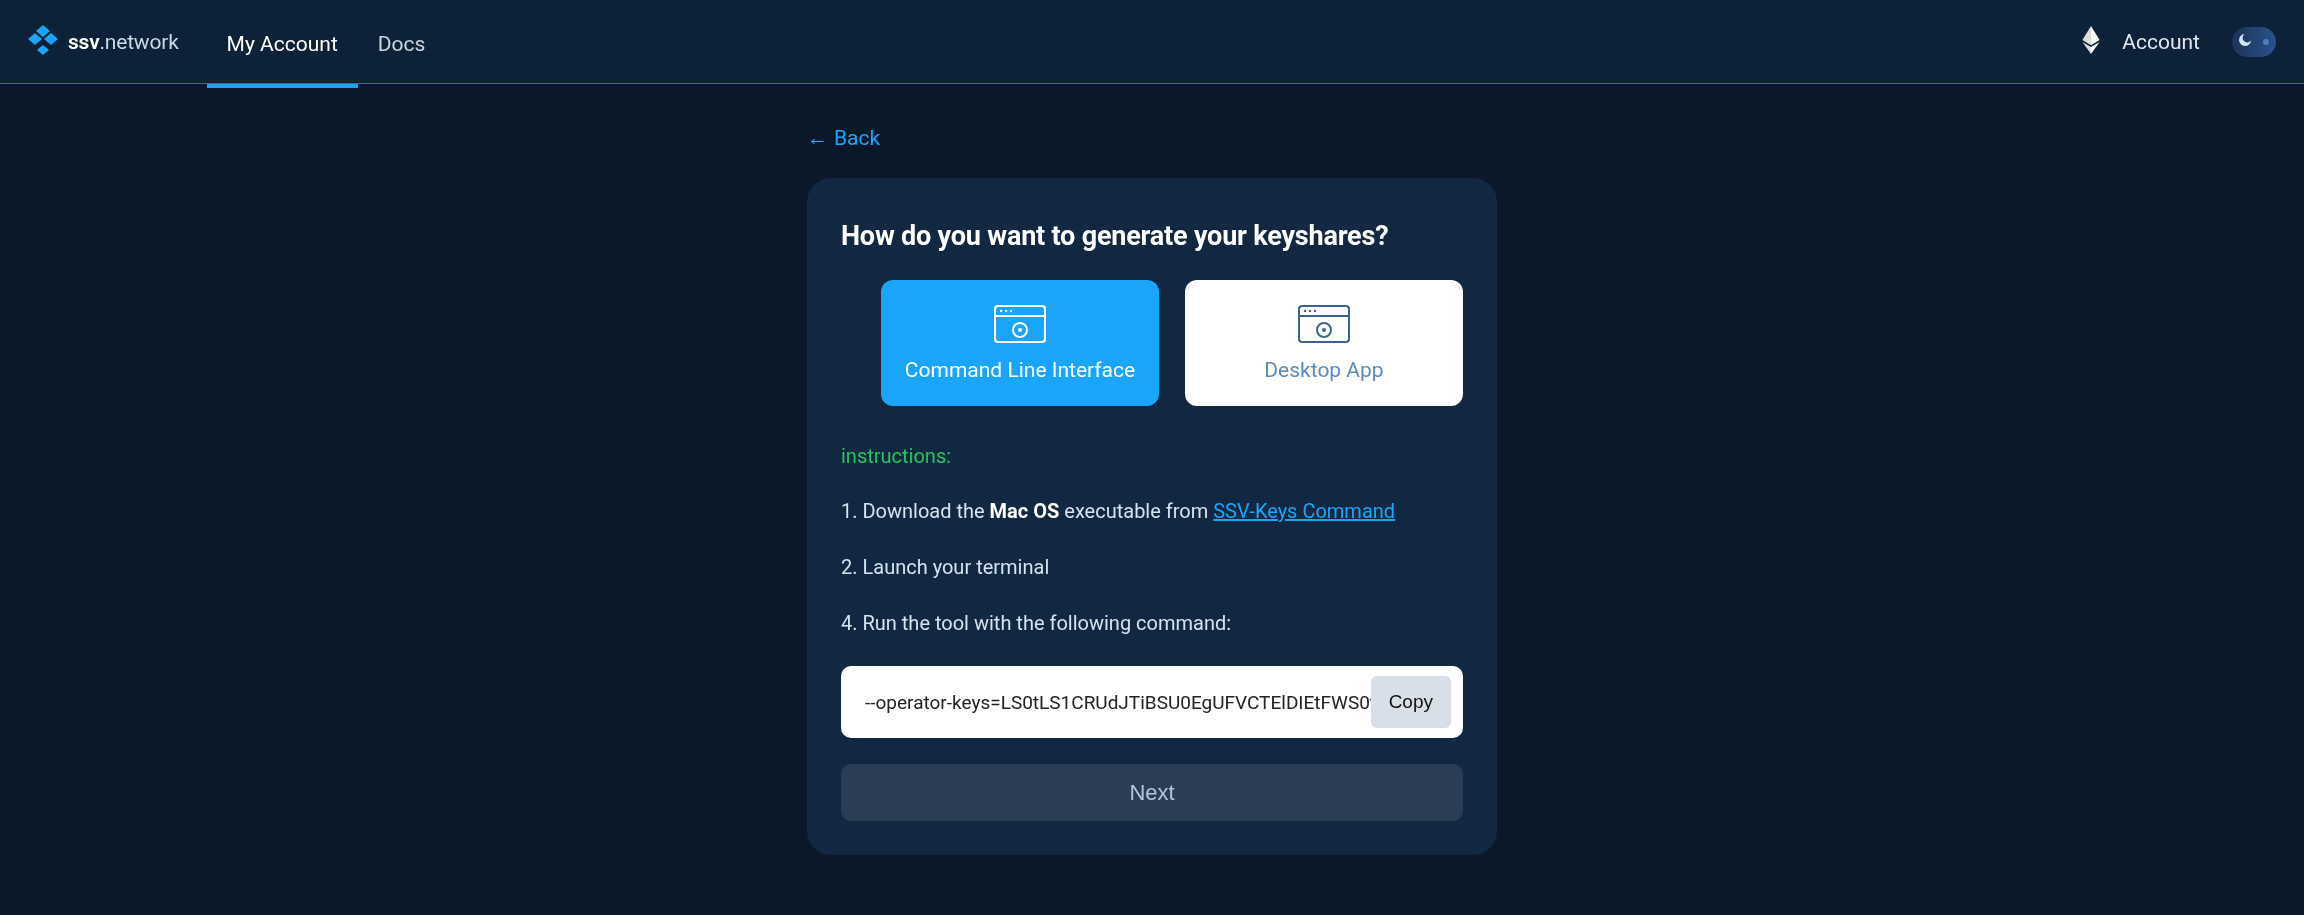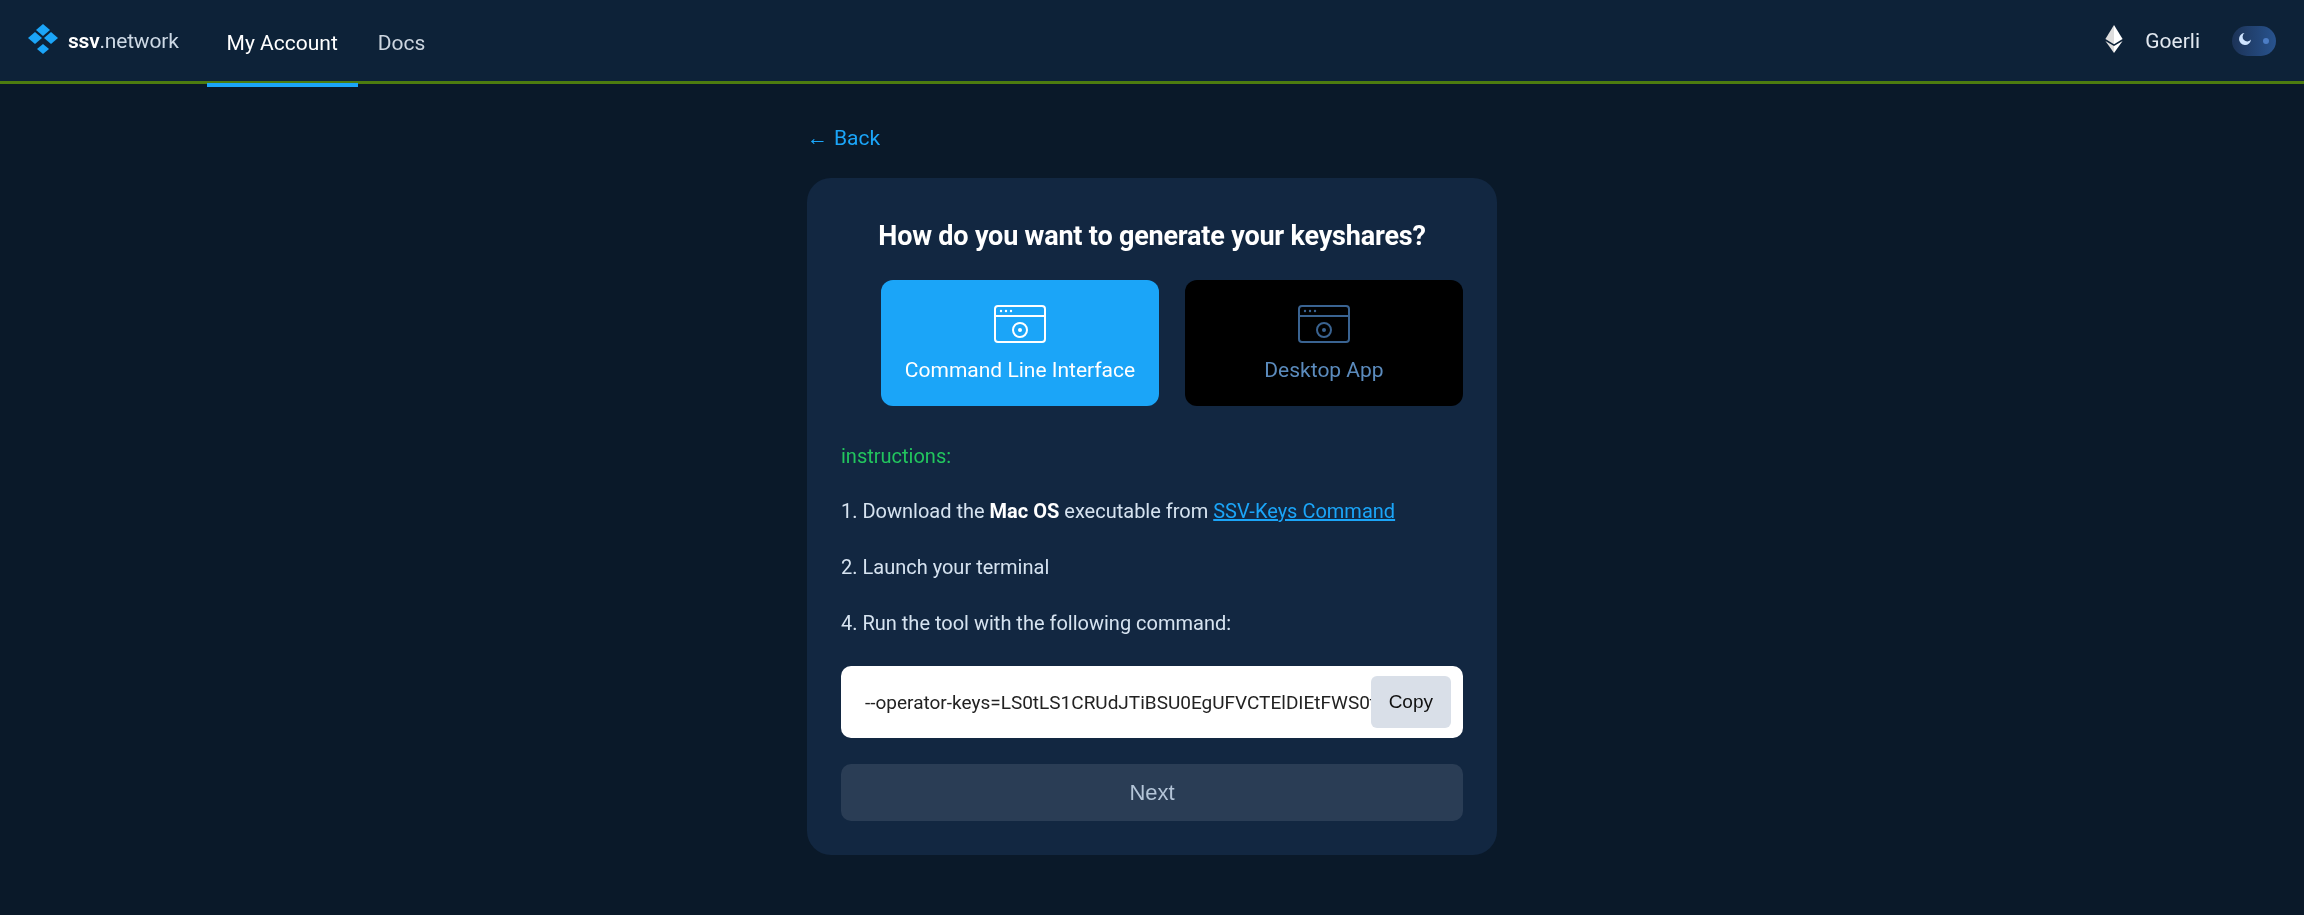--- a/index.html
+++ b/index.html
@@ -12,21 +12,21 @@
     overflow: hidden;
   }
 
   
   .header {
     display: flex;
     align-items: center;
     height: 84px;
     padding: 12px 28px;
     background: #0d2238;
-    border-bottom: 3px solid #4d7c0f;
+    border-bottom: 1px solid #4d7c0f;
   }
   .logo-wrap { display: flex; align-items: center; gap: 10px; margin-right: 28px; }
   .logo-mark { width: 30px; height: 34px; position: relative; }
   .logo-mark svg { display:block; }
   .logo-text { font-size: 21px; font-weight: 600; color: #fff; letter-spacing: -0.2px;}
   .logo-text .light { font-weight: 400; color: #cdd9e5;}
   .nav { display: flex; align-items: stretch; height: 84px; }
   .nav a {
     display: flex; align-items: center;
     padding: 0 20px;
@@ -60,30 +60,30 @@
   
   .main { display:flex; flex-direction:column; align-items:center; padding-top:42px; }
   .back-row { width:690px; margin-bottom:28px; }
   .back-link { color:#1ba5f8; font-size:21px; text-decoration:none; display:inline-flex; align-items:center; gap:6px; }
   .card {
     width:690px;
     background:#122741;
     border-radius:24px;
     padding:42px 34px 34px 34px;
   }
-  .card-title { font-size:27px; font-weight:700; color:#fff; margin-bottom:28px; letter-spacing:-0.2px;text-align:center;}
+  .card-title { font-size:27px; font-weight:700; color:#fff; margin-bottom:28px; letter-spacing:-0.2px;}
   .options { display:flex; gap:26px; margin-bottom:38px;margin-left:40px;}
   .option {
     flex:1; height:126px; border-radius:12px;
     display:flex; flex-direction:column; align-items:center; justify-content:center;
     gap:14px; font-size:21px;
     cursor:pointer;
   }
   .option.selected { background:#1ba5f8; color:#fff; }
-  .option.unselected { background:#000000; color:#5b8bbd; }
+  .option.unselected { background:#ffffff; color:#5b8bbd; }
   .option .opt-icon { height:40px; display:flex; align-items:center;}
   .section-label { font-size:20px; color:#22c55e; margin-bottom:30px;}
   .step { font-size:20px; color:#d6e3f0; margin-bottom:30px; line-height:1.3;}
   .step .bold { font-weight:700; color:#fff; }
   .step a { color:#1ba5f8; text-decoration:underline;}
   .cmd-row {
     display:flex; align-items:center;
     background:#fff; border-radius:10px; padding:10px 12px 10px 24px;
     margin-top:18px; margin-bottom:26px;
   }
@@ -130,21 +130,21 @@
 
   <div class="header-right">
     <span class="eth-icon">
       <svg width="18" height="28" viewBox="0 0 256 417" fill="#fff">
         <polygon points="128,0 128,285 256,210"></polygon>
         <polygon points="128,0 0,210 128,285" fill="#ddd"></polygon>
         <polygon points="128,312 128,417 256,237"></polygon>
         <polygon points="128,417 128,312 0,237" fill="#ddd"></polygon>
       </svg>
     </span>
-    <span class="network-name">Goerli</span>
+    <span class="network-name">Account</span>
 
 
     <div class="theme-pill">
       <span class="moon">
         <svg width="16" height="16" viewBox="0 0 24 24" fill="#cfe4ff">
             <path d="M21 12.8A9 9 0 1111.2 3a7 7 0 109.8 9.8z"></path>
           </svg>
       </span>
       <span class="sun-dot"></span>
     </div>

